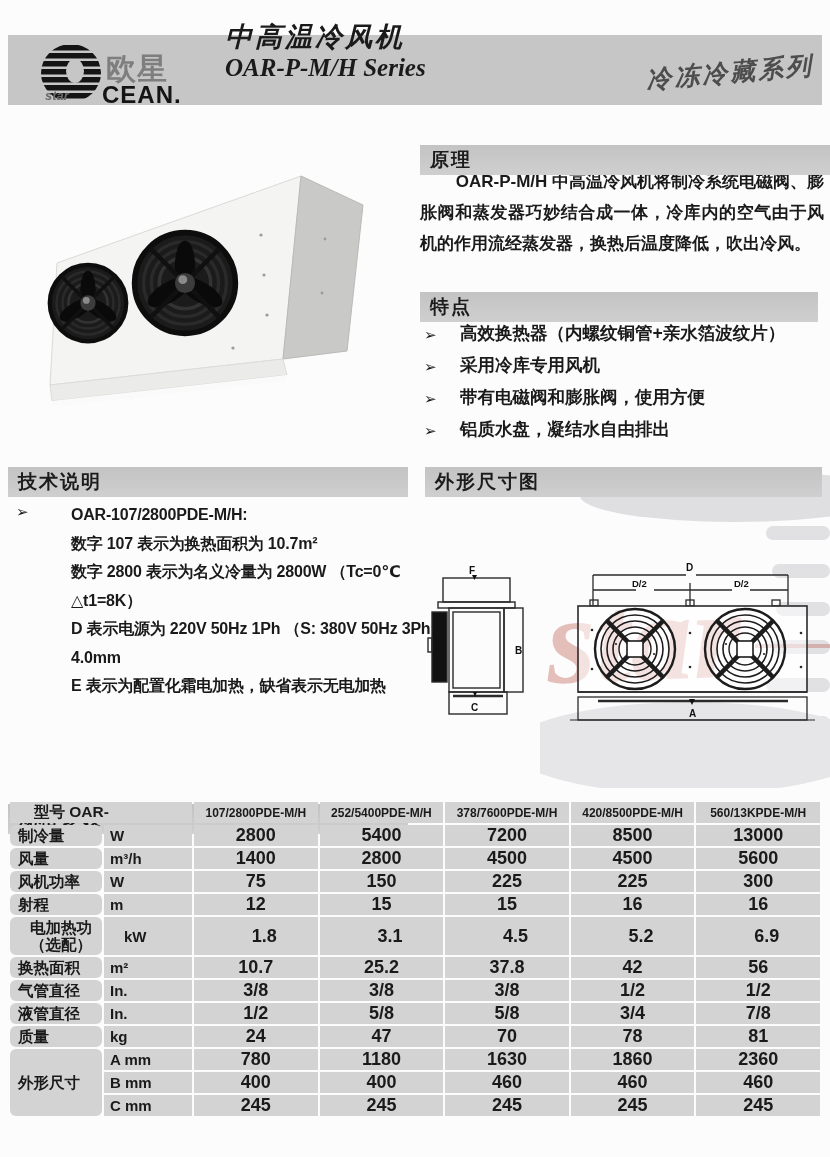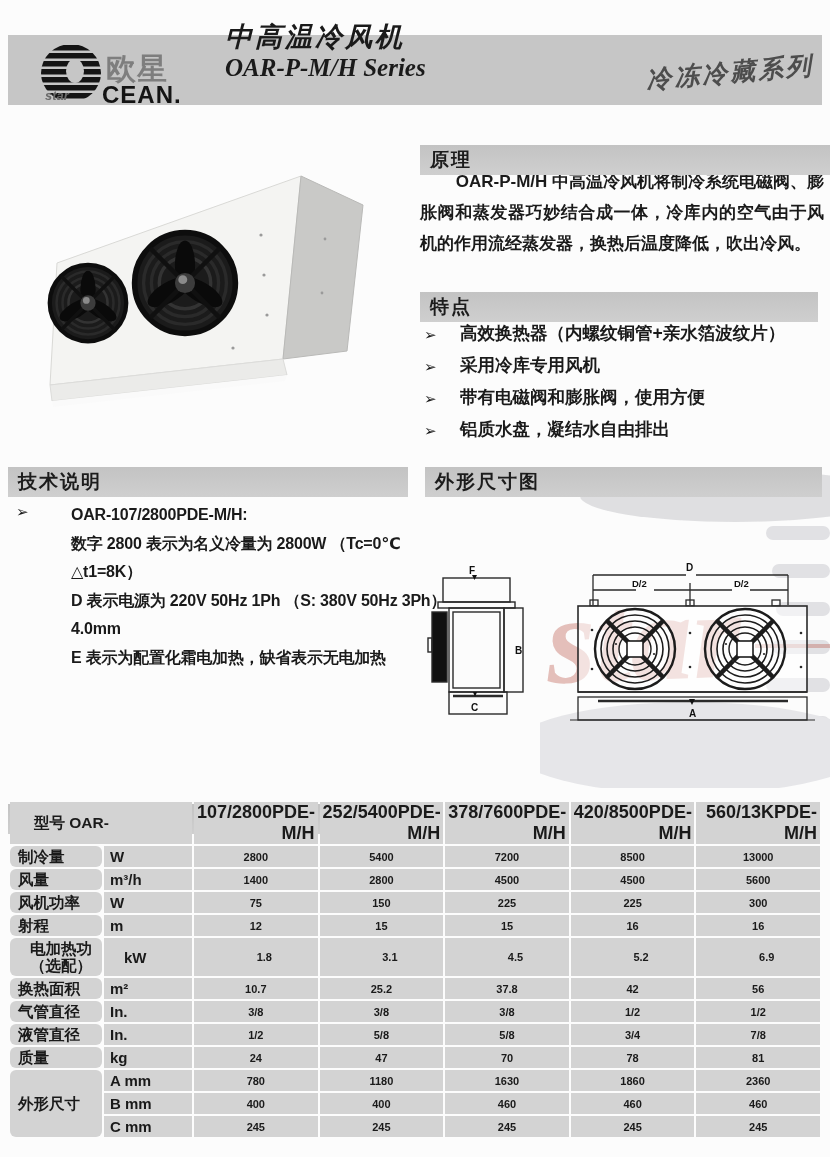--- a/index.html
+++ b/index.html
@@ -42,27 +42,27 @@
   .tech-line { font-size:16px; font-weight:700; line-height:28.5px; white-space:nowrap; letter-spacing:-0.2px;margin-left:16px; }
   
   .watermark-svg { position:absolute; left:540px; top:448px; z-index:0; }
   .drawing-svg   { position:absolute; left:420px; top:545px; z-index:1; }
   .photo-svg     { position:absolute; left:25px;  top:143px; z-index:1; }
   
   .spec-table { position:absolute; left:8px; top:800px; width:814px;
     border-collapse:separate; border-spacing:2px; table-layout:fixed; z-index:2; }
   .spec-table th, .spec-table td { background:#d3d3d3; font-weight:700; vertical-align:middle;
     padding:0 3px; overflow:hidden; }
-  .spec-table th { height:21px; font-size:18px; text-align:right; }
+  .spec-table th { height:21px; font-size:12px; text-align:center; }
   .spec-table th.model-label { text-align:left; padding-left:24px; font-size:15.5px; }
   .spec-table td { height:21px; }
   .spec-table tr.tall td { height:38px;padding-left:20px; }
   td.c-label { text-align:left; padding-left:8px; white-space:pre-line; font-size:15.5px; line-height:17px;border-radius:6px; }
   td.c-unit  { text-align:left; padding-left:6px; font-size:15px; }
-  td.c-val   { text-align:center; font-size:11px; }
+  td.c-val   { text-align:center; font-size:18px; }
 </style>
 </head>
 <body>
 
 <div id="page">
 
   <svg class="watermark-svg" width="290" height="340" viewBox="0 0 290 340">
     <ellipse cx="195" cy="48" rx="155" ry="26" fill="#d9d9dc" opacity="0.85"></ellipse>
     <g fill="#e1e1e4">
       <rect x="226" y="78" width="64" height="14" rx="7"></rect>
@@ -161,20 +161,21 @@
         <span class="bullet">➢</span>
         <span>铝质水盘，凝结水自由排出</span>
       </div>
     </div>
 
   <div class="sec-bar bar-tech">技术说明</div>
   <div class="tech-content">
     <span class="tech-bullet">➢</span>
     <div class="tech-lines">
         <div class="tech-line">OAR-107/2800PDE-M/H:</div>
+        <div class="tech-line">数字 107 表示为换热面积为 10.7m²</div>
         <div class="tech-line">数字 2800 表示为名义冷量为 2800W （Tc=0℃</div>
         <div class="tech-line">△t1=8K）</div>
         <div class="tech-line">D 表示电源为 220V 50Hz 1Ph （S: 380V 50Hz 3Ph）</div>
         <div class="tech-line">4.0mm</div>
         <div class="tech-line">E 表示为配置化霜电加热，缺省表示无电加热</div>
       </div>
   </div>
 
   <div class="sec-bar bar-dims">外形尺寸图</div>
 

